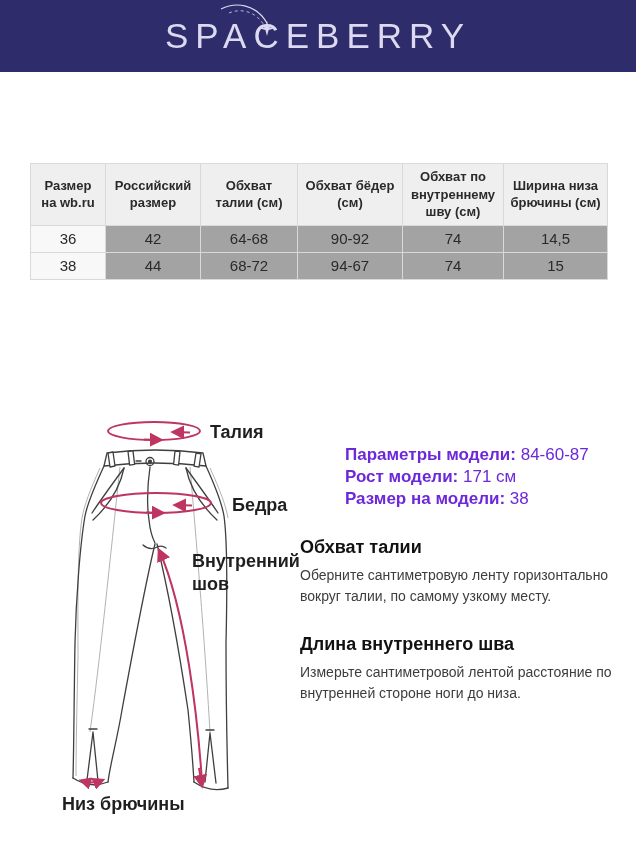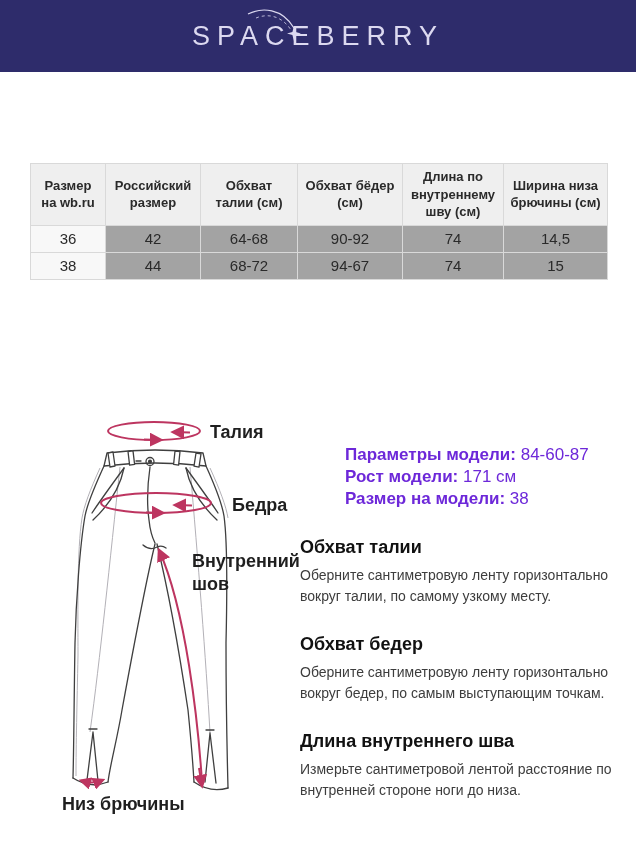--- a/index.html
+++ b/index.html
@@ -4,21 +4,21 @@
 <style>
   * { margin:0; padding:0; box-sizing:border-box; }
   html,body { width:636px; height:848px; background:#ffffff;
     font-family:"Liberation Sans", sans-serif; color:#1c1c1c; overflow:hidden; }
   .page { position:relative; width:636px; height:848px; background:#fff; }
 
   
   .header { position:absolute; left:0; top:0; width:636px; height:72px;
     background:#2e2c6b; display:flex; align-items:center; justify-content:center; }
   .logo-wrap { position:relative; }
-  .logo-text { font-size:27px; letter-spacing:7px; font-weight:400;
+  .logo-text { font-size:35px; letter-spacing:7px; font-weight:400;
     color:#dcd9f0; }
   .logo-star { position:absolute; left:52px; top:-15px; width:58px; height:36px; }
 
   
   .size-table-wrap { position:absolute; left:30px; top:163px; width:577px; }
   table.size-table { width:577px; border-collapse:collapse; table-layout:fixed; }
   .size-table th, .size-table td { border:1px solid #d9d9d9; text-align:center;
     vertical-align:middle; padding:4px 6px; }
   .size-table th { background:#efefef; font-size:13px; font-weight:600;
     color:#2a2a2a; line-height:1.35; height:56px; }
@@ -70,21 +70,21 @@
         <col style="width:105px">
           <col style="width:101px">
           <col style="width:104px">
       </colgroup>
       <thead>
         <tr>
           <th>Размер на wb.ru</th>
           <th>Российский размер</th>
           <th>Обхват талии (см)</th>
           <th>Обхват бёдер (см)</th>
-          <th>Длина по внутреннему шву (см)</th>
+          <th>Обхват по внутреннему шву (см)</th>
           <th>Ширина низа брючины (см)</th>
         </tr>
       </thead>
       <tbody>
         <tr>
           <td class="first">36</td>
           <td>42</td>
           <td>64-68</td>
           <td>90-92</td>
           <td>74</td>
@@ -192,24 +192,20 @@
         <span class="lab">Размер на модели:</span>
         <span class="val">38</span>
       </div>
     </div>
 
     <div class="section">
       <h3>Обхват талии</h3>
       <p>Оберните сантиметровую ленту горизонтально вокруг талии, по самому узкому месту.</p>
     </div>
 
-    <div class="section">
-      <h3>Обхват бедер</h3>
-      <p>Оберните сантиметровую ленту горизонтально вокруг бедер, по самым выступающим точкам.</p>
-    </div>
 
     <div class="section">
       <h3>Длина внутреннего шва</h3>
       <p>Измерьте сантиметровой лентой расстояние по внутренней стороне ноги до низа.</p>
     </div>
 
   </div>
 </div>
 
 </body></html>

